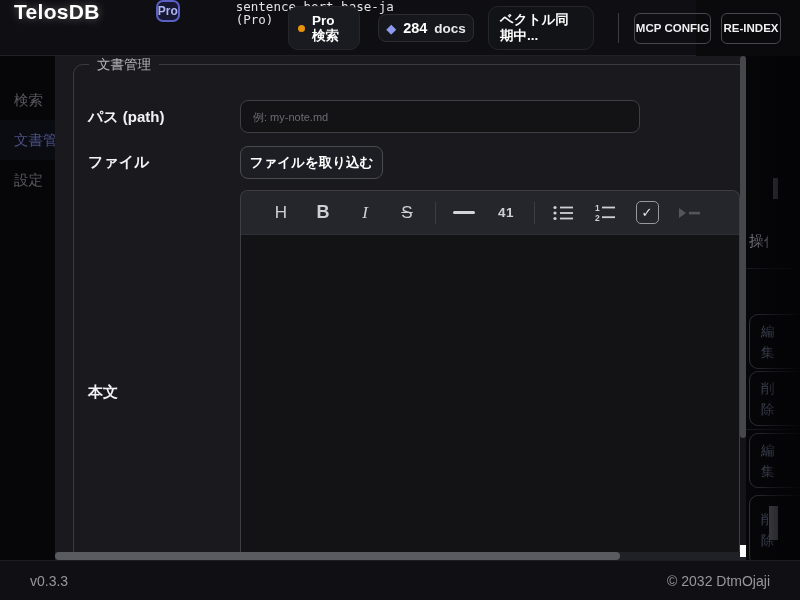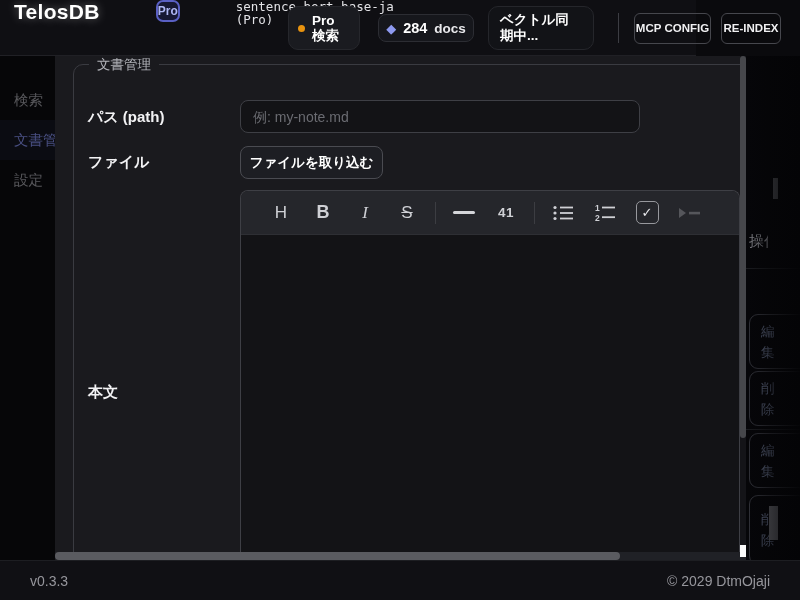--- a/index.html
+++ b/index.html
@@ -49,21 +49,21 @@
   
   .panel { position:absolute; left:55px; top:56px; width:685px; height:496px;
     background:#1a1a1e; overflow:hidden; z-index:3; }
   .fieldset { position:absolute; left:18px; top:8px; width:700px; height:700px;
     border:1px solid #3a3b41; border-radius:10px; }
   .legend { position:absolute; left:15px; top:-9px; background:#1a1a1e; padding:0 8px;
     font-size:13.5px; color:#b2b3b9; }
   .form-label { position:absolute; left:33px; font-size:15px; font-weight:bold; color:#f2f2f4; }
   .path-input { position:absolute; left:185px; top:44px; width:400px; height:33px;
     background:#131316; border:1px solid #3e3f45; border-radius:8px; padding:0 12px;
-    color:#e8e8ec; font-size:14px; font-family:"Liberation Sans", sans-serif; outline:none; }
+    color:#e8e8ec; font-size:11px; font-family:"Liberation Sans", sans-serif; outline:none; }
   .path-input::placeholder { color:#6b6c72; }
   .file-btn { position:absolute; left:185px; top:90px; width:143px; height:33px;
     background:#1d1e23; border:1px solid #4a4b51; border-radius:8px; color:#fff;
     font-weight:bold; font-size:13.5px; cursor:pointer; font-family:"Liberation Sans", sans-serif; }
 
   
   .editor { position:absolute; left:185px; top:134px; width:500px; height:362px;
     border:1px solid #3e3f45; border-bottom:none; border-radius:8px 8px 0 0;
     display:flex; flex-direction:column; overflow:hidden; }
   .toolbar { height:44px; background:#25262b; border-bottom:1px solid #2e2f34;
@@ -228,16 +228,16 @@
       </button>
     <button class="frag-btn" style="top:439px; height:70px">
         <span>削除</span>
       </button>
     <div class="frag-graybar"></div>
     <div class="frag-fade"></div>
   </div>
 
   <div class="footer">
     <div class="footer-text">v0.3.3</div>
-    <div class="footer-text">© 2029 DtmOjaji</div>
+    <div class="footer-text">© 2032 DtmOjaji</div>
   </div>
 
 </div>
 
 </body></html>

